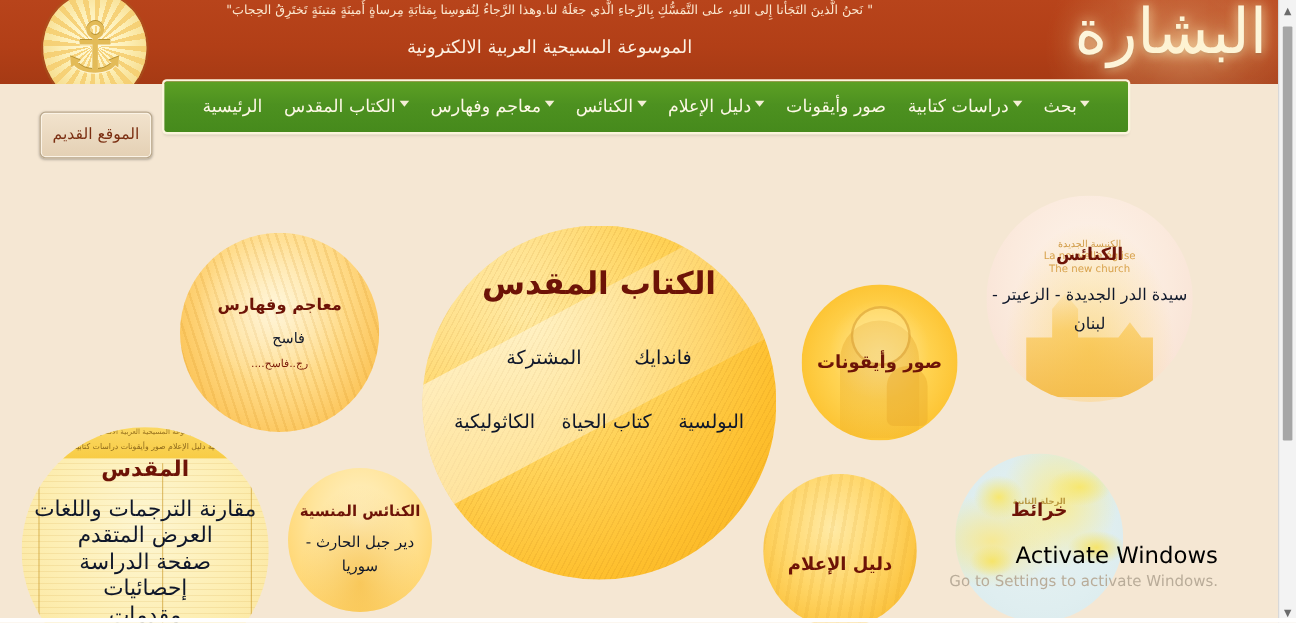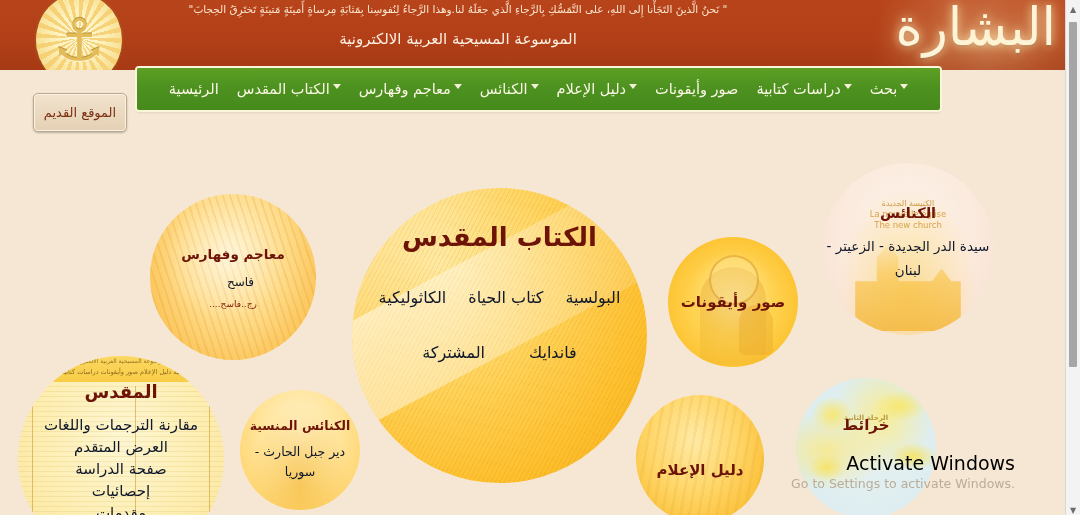--- a/index.html
+++ b/index.html
@@ -333,21 +333,21 @@
     position:absolute; left:14px; right:14px; top:30px; bottom:0;
     border-left:1px solid rgba(200,150,35,.55);
     border-right:1px solid rgba(200,150,35,.55);
   }
   .services-cols:before{
     content:""; position:absolute; left:58%; top:0; bottom:0;
     border-left:1px solid rgba(200,150,35,.55);
   }
   #bubble-services .labels { justify-content:flex-start; padding-top: 25px; }
   #bubble-services .b-title { font-size: 18px; margin-bottom: 12px; }
-  #bubble-services .b-link { font-size: 15px; line-height: 22px; }
+  #bubble-services .b-link { font-size: 18px; line-height: 22px; }
 
   
   .watermark {
     position: absolute;
     right: 65px; top: 452px;
     text-align: right;
     direction: ltr;
     color: #b8ab97;
     pointer-events: none;
   }
@@ -431,28 +431,28 @@
         <span class="caret"></span>
       </div>
     </nav>
 
   <div class="legacy-btn">الموقع القديم</div>
 
   <div class="bubble" id="bubble-bible">
     <div class="bg"></div>
     <div class="labels">
       <div class="b-title">الكتاب المقدس</div>
+      <div class="bible-row">
+        <span class="b-link">المشتركة</span>
+        <span class="b-link">فاندايك</span>
+      </div>
       <div class="bible-row tight">
         <span class="b-link">الكاثوليكية</span>
         <span class="b-link">كتاب الحياة</span>
         <span class="b-link">البولسية</span>
-      </div>
-      <div class="bible-row">
-        <span class="b-link">المشتركة</span>
-        <span class="b-link">فاندايك</span>
       </div>
     </div>
   </div>
 
   <div class="bubble" id="bubble-lexicons">
     <div class="bg"></div>
     <div class="labels">
       <div class="b-title">معاجم وفهارس</div>
       <div class="b-link">فاسح</div>
       <div class="b-sub">رج..فاسح....</div>

